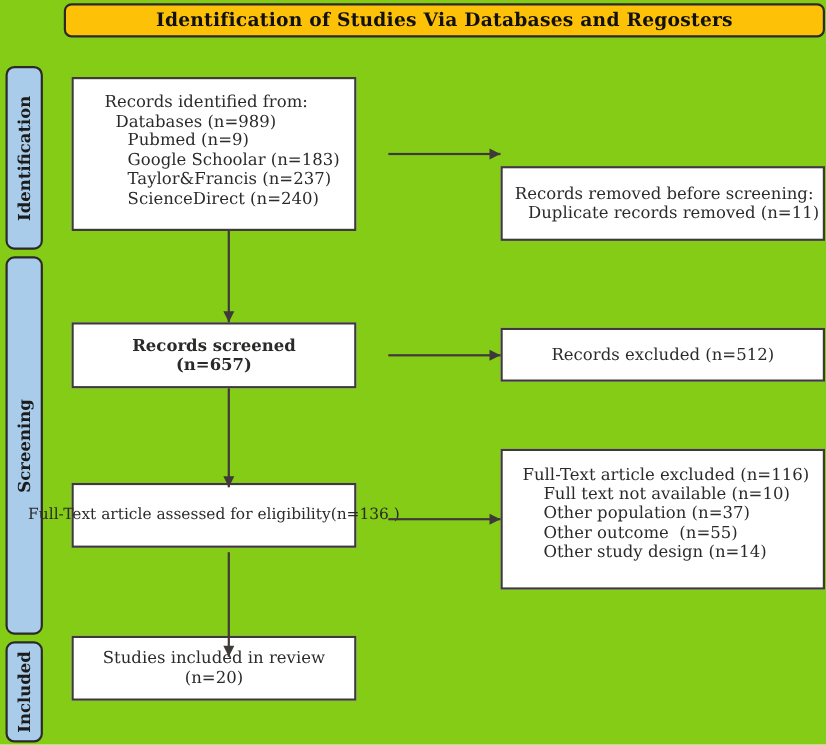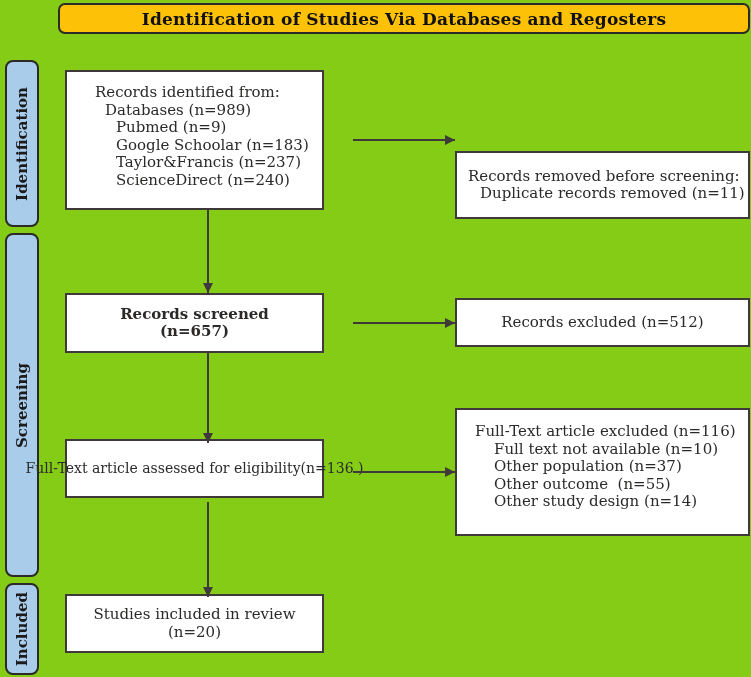--- a/index.html
+++ b/index.html
@@ -76,21 +76,21 @@
 
   .box-fulltext {
     top:439px; height:59px; font-size:14px;
     display:flex; flex-direction:row; justify-content:center; align-items:center;
     text-align:center;
   }
   .box-ft-excluded { top:408px; height:128px; padding:13px 6px 0 18px; }
   .box-ft-excluded .ind1 { padding-left:19px; }
 
   .box-included {
-    top:594px; height:59px;
+    top:578px; height:59px;
     display:flex; flex-direction:column; justify-content:center; align-items:center;
     text-align:center;
   }
 
   
   .arrow-v { position:absolute; width:2px; background:#3f3a39; }
   .arrow-v::after {
     content:""; position:absolute; bottom:0; left:50%; transform:translateX(-50%);
     width:0; height:0;
     border-left:5px solid transparent; border-right:5px solid transparent;

